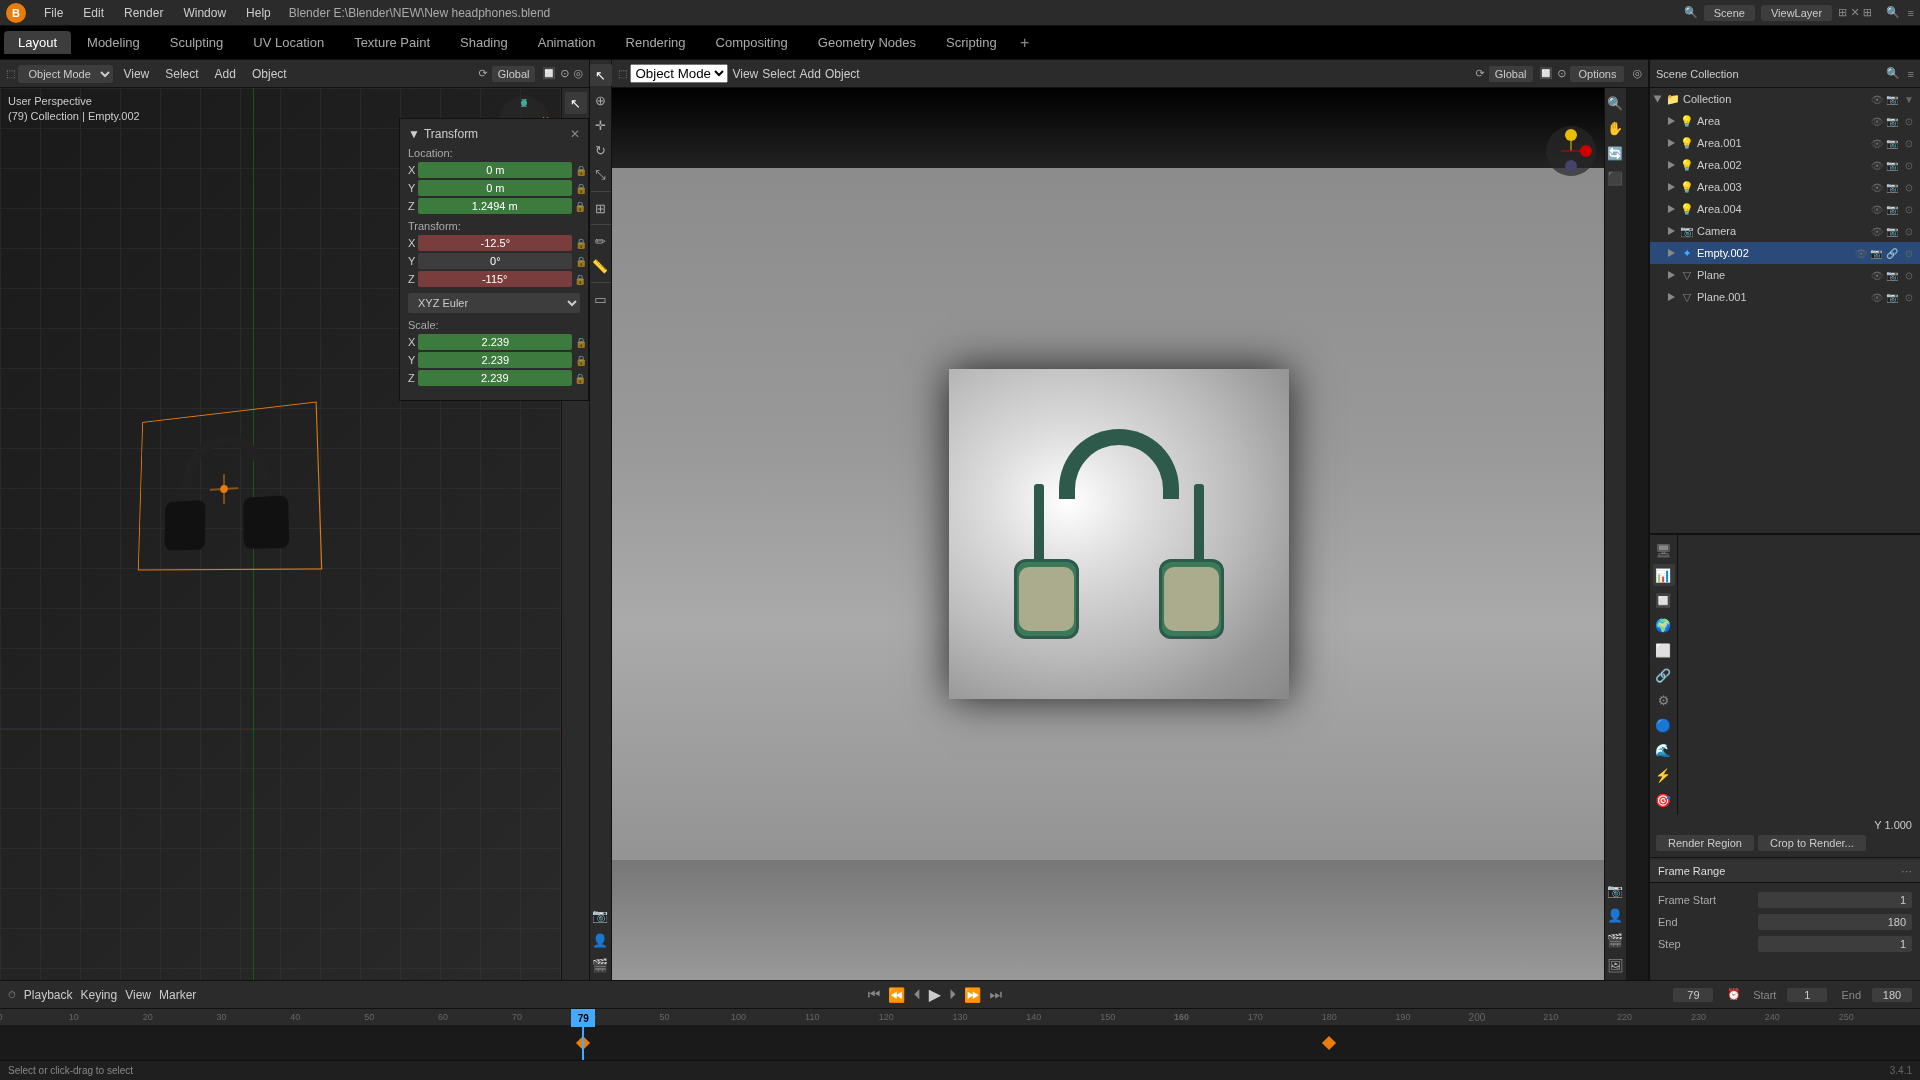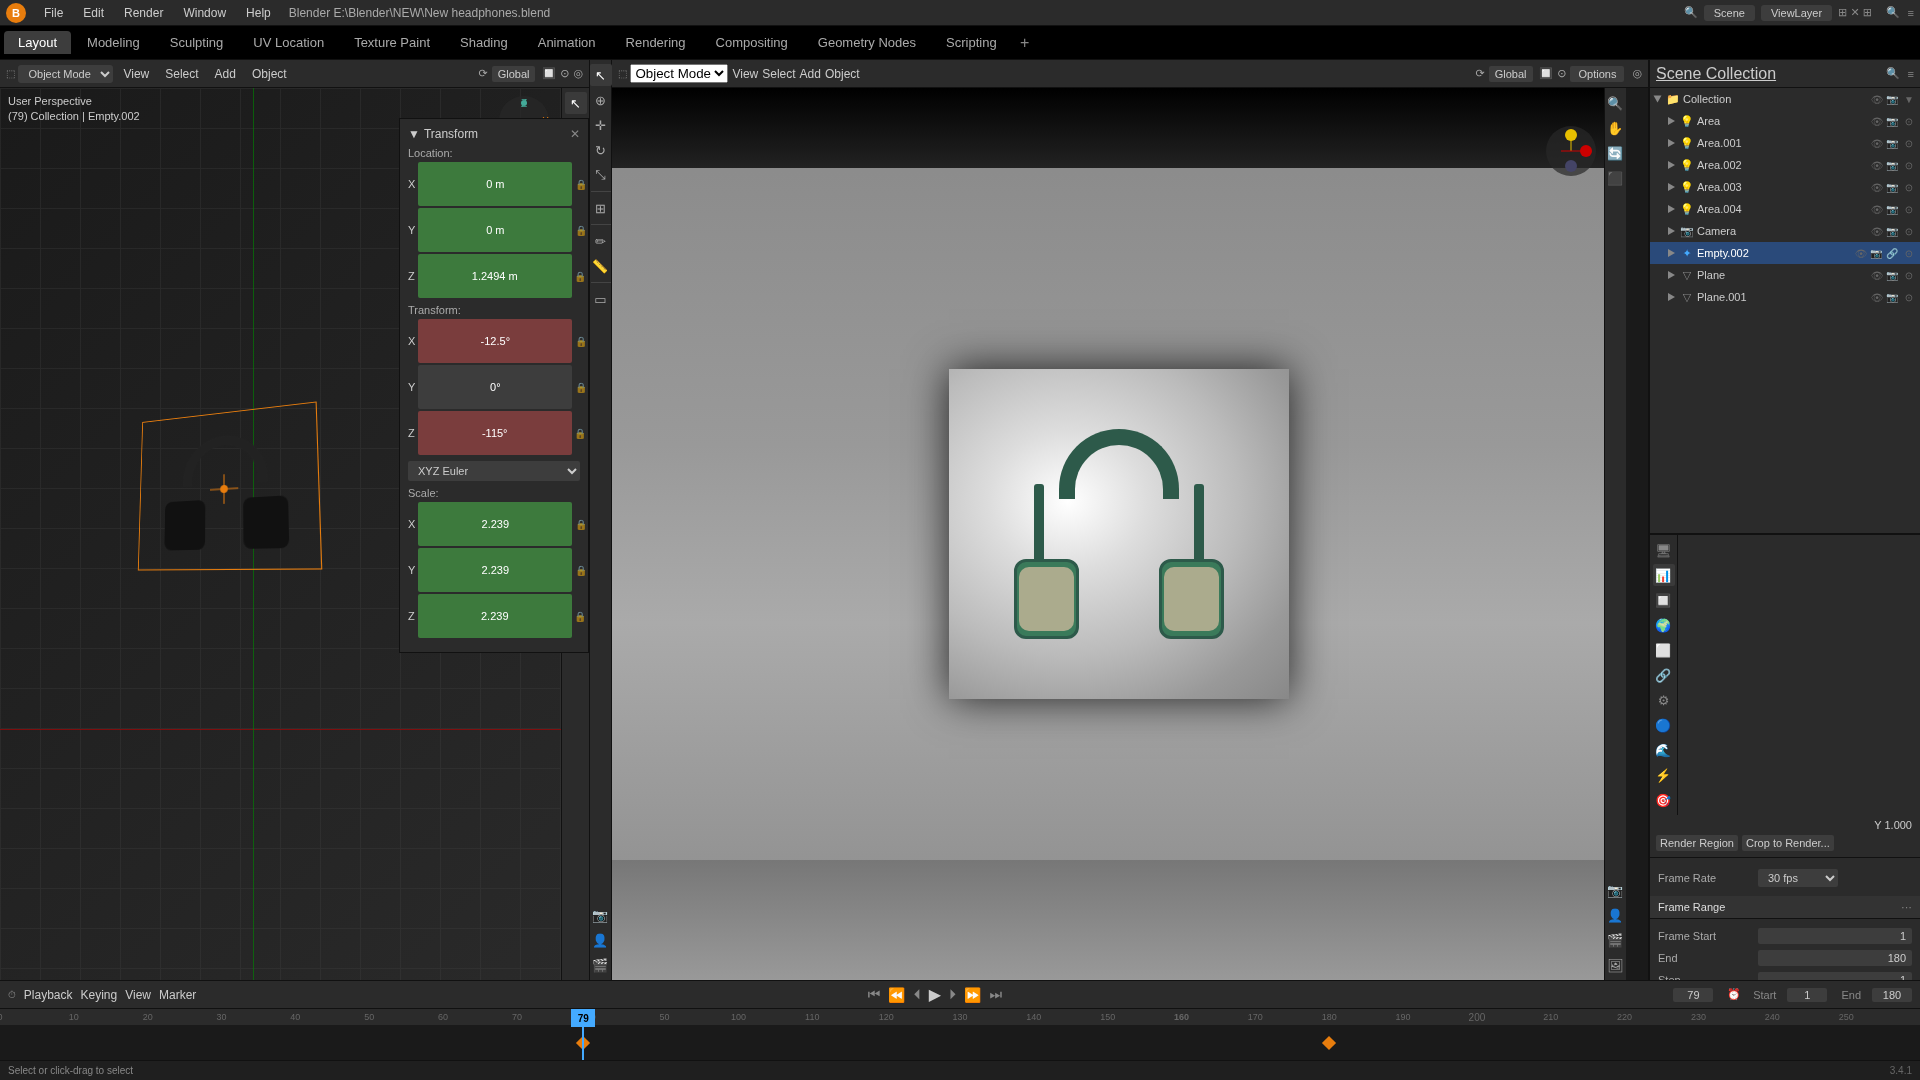--- a/index.html
+++ b/index.html
@@ -32,21 +32,21 @@
     
     .grid-overlay { position: absolute; inset: 0; opacity: 0.3; background-image: linear-gradient(#444 1px, transparent 1px), linear-gradient(90deg, #444 1px, transparent 1px); background-size: 40px 40px; }
     
     
     #transform-panel { position: absolute; top: 30px; right: 0; width: 190px; background: #2b2b2b; border: 1px solid #111; padding: 8px; z-index: 20; }
     .panel-title { font-size: 12px; color: #ccc; margin-bottom: 6px; display: flex; align-items: center; gap: 4px; }
     .field-group { margin-bottom: 6px; }
     .field-label { font-size: 11px; color: #aaa; margin-bottom: 3px; }
     .field-row { display: flex; align-items: center; margin-bottom: 2px; gap: 3px; }
     .field-axis { font-size: 11px; color: #ccc; width: 16px; }
-    .field-val { flex: 1; background: #3d7a3d; color: #fff; border: none; padding: 16px 6px; border-radius: 2px; font-size: 11px; text-align: center; }
+    .field-val { flex: 1; background: #3d7a3d; color: #fff; border: none; padding: 2px 6px; border-radius: 2px; font-size: 11px; text-align: center; }
     .field-val.dark { background: #3d3d3d; }
     .field-val.red { background: #7a3d3d; }
     .field-icon { width: 16px; height: 16px; opacity: 0.6; cursor: pointer; display: flex; align-items: center; justify-content: center; font-size: 10px; }
     .select-field { width: 100%; background: #3d3d3d; color: #ccc; border: none; padding: 3px 6px; border-radius: 2px; font-size: 11px; margin-top: 4px; }
 
     
     #left-sidebar { position: absolute; right: 0; top: 0; bottom: 0; width: 28px; background: #2b2b2b; display: flex; flex-direction: column; align-items: center; padding: 4px 0; gap: 3px; z-index: 15; border-left: 1px solid #111; }
     .tool-btn { width: 22px; height: 22px; display: flex; align-items: center; justify-content: center; cursor: pointer; color: #aaa; font-size: 13px; border-radius: 2px; }
     .tool-btn:hover, .tool-btn.active { background: #3a3a3a; color: #fff; }
     .tool-section { width: 20px; height: 1px; background: #444; margin: 2px 0; }
@@ -102,21 +102,21 @@
     ::-webkit-scrollbar { width: 6px; height: 6px; }
     ::-webkit-scrollbar-track { background: #1a1a1a; }
     ::-webkit-scrollbar-thumb { background: #444; border-radius: 3px; }
     .spacer { flex: 1; }
     
     
     .axis-widget { position: absolute; top: 8px; right: 40px; width: 50px; height: 50px; }
     
     .props-divider { height: 1px; background: #111; margin: 2px 0; }
     
-    .render-region-btn { padding: 2px 4px; background: #3d3d3d; border: none; color: #ccc; font-size: 11px; cursor: pointer; border-radius: 2px; }
+    .render-region-btn { padding: 2px 12px; background: #3d3d3d; border: none; color: #ccc; font-size: 11px; cursor: pointer; border-radius: 2px; }
 
     .fps-select { background: #3d3d3d; color: #ccc; border: none; padding: 2px 6px; border-radius: 2px; font-size: 11px; width: 100%; }
     
     .Y-val { display: flex; align-items: center; justify-content: flex-end; padding-right: 8px; font-size: 11px; color: #ccc; }
   </style>
 </head>
 <body>
 
 <div id="topbar">
   <div class="logo">B</div>
@@ -403,21 +403,21 @@
         <div class="tool-btn">👤</div>
         <div class="tool-btn">🎬</div>
         <div class="tool-btn">🖼</div>
       </div>
     </div>
   </div>
 
   <div id="outliner" style="display:flex;flex-direction:column;">
 
     <div id="outliner-header">
-      <span style="font-size:16px;color:#ccc;flex:1;text-decoration:underline;">Scene Collection</span>
+      <span style="font-size:11px;color:#ccc;flex:1;">Scene Collection</span>
       <span style="font-size:11px;color:#888;">🔍</span>
       <span style="font-size:11px;color:#888;margin-left:4px;">≡</span>
     </div>
 
     <div id="outliner-content">
 
       <div class="outliner-item">
         <div class="triangle open"></div>
         <span class="outliner-icon">📁</span>
         <span class="outliner-label">Collection</span>
@@ -558,28 +558,20 @@
 
         <div class="Y-val">Y    1.000</div>
 
         <div style="padding:4px 6px;display:flex;gap:4px;">
           <button class="render-region-btn">Render Region</button>
           <button class="render-region-btn">Crop to Render...</button>
         </div>
 
         <div class="props-divider"></div>
 
-        <div class="subsection">
-          <div class="props-row">
-            <span class="props-label">Frame Rate</span>
-            <select class="fps-select" style="max-width:80px;">
-              <option>30 fps</option>
-            </select>
-          </div>
-        </div>
 
         <div class="section-header">
           <span>Frame Range</span>
           <span class="toggle">···</span>
         </div>
         <div class="subsection">
           <div class="props-row">
             <span class="props-label">Frame Start</span>
             <input class="props-input" value="1" style="">
           </div>

